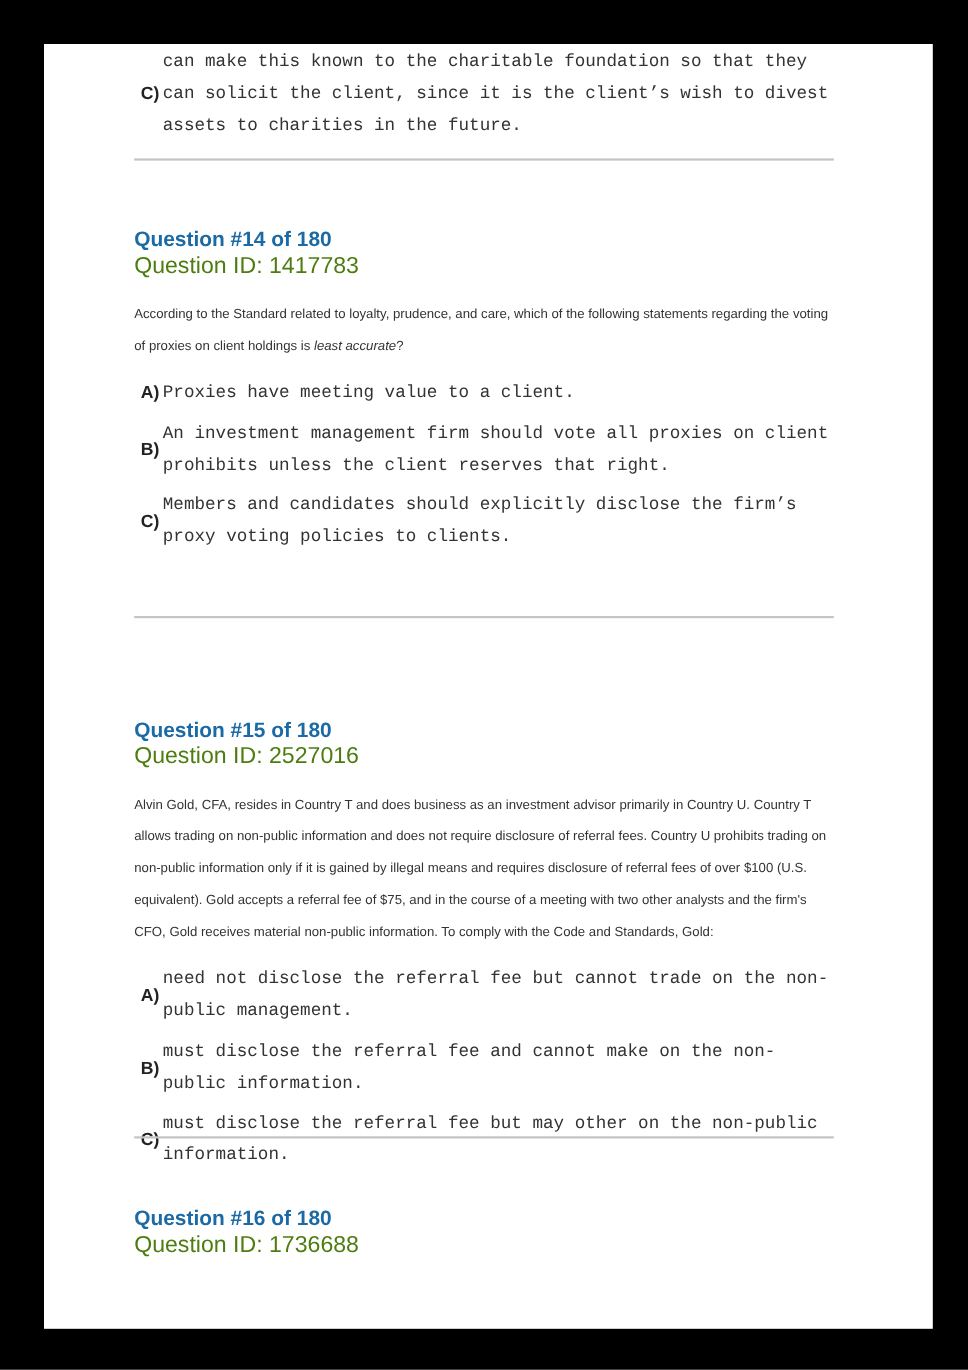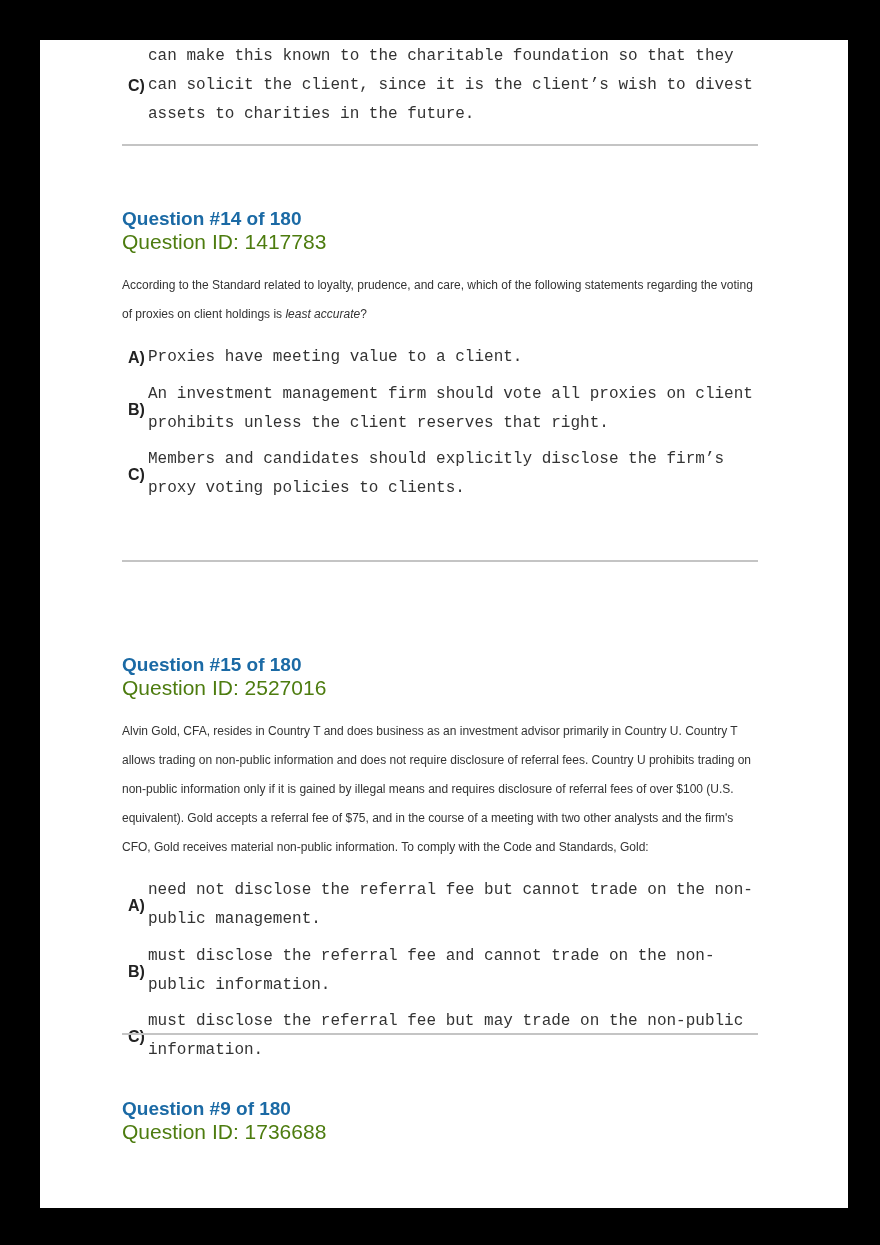--- a/index.html
+++ b/index.html
@@ -124,32 +124,32 @@
       <div class="q-stem" style="margin-top:17px;">
         <span>Alvin Gold, CFA, resides in Country T and does business as an investment advisor primarily in Country U. Country T allows trading on non-public information and does not require disclosure of referral fees. Country U prohibits trading on non-public information only if it is gained by illegal means and requires disclosure of referral fees of over $100 (U.S. equivalent). Gold accepts a referral fee of $75, and in the course of a meeting with two other analysts and the firm's CFO, Gold receives material non-public information. To comply with the Code and Standards, Gold:</span>
       </div>
       <div style="margin-top:14px;">
         <div class="answer">
           <span class="label">A)</span>
           <span class="text">need not disclose the referral fee but cannot trade on the non-public management.</span>
         </div>
         <div class="answer" style="margin-top:8px;">
           <span class="label">B)</span>
-          <span class="text">must disclose the referral fee and cannot trade on the non-public information.</span>
+          <span class="text">must disclose the referral fee and cannot make on the non-public information.</span>
         </div>
         <div class="answer" style="margin-top:7px;">
           <span class="label">C)</span>
-          <span class="text">must disclose the referral fee but may trade on the non-public information.</span>
+          <span class="text">must disclose the referral fee but may other on the non-public information.</span>
         </div>
       </div>
     </div>
 
     <div class="divider" style="position:absolute; top:993px;"></div>
 
     <div style="position:absolute; top:1058px; width:636px;">
       <div class="q-header">
-        <span class="q-title">Question #9 of 180</span>
+        <span class="q-title">Question #16 of 180</span>
         <span class="q-id">Question ID: 1736688</span>
       </div>
     </div>
 
   </div>
 </div>
 
 </body></html>

